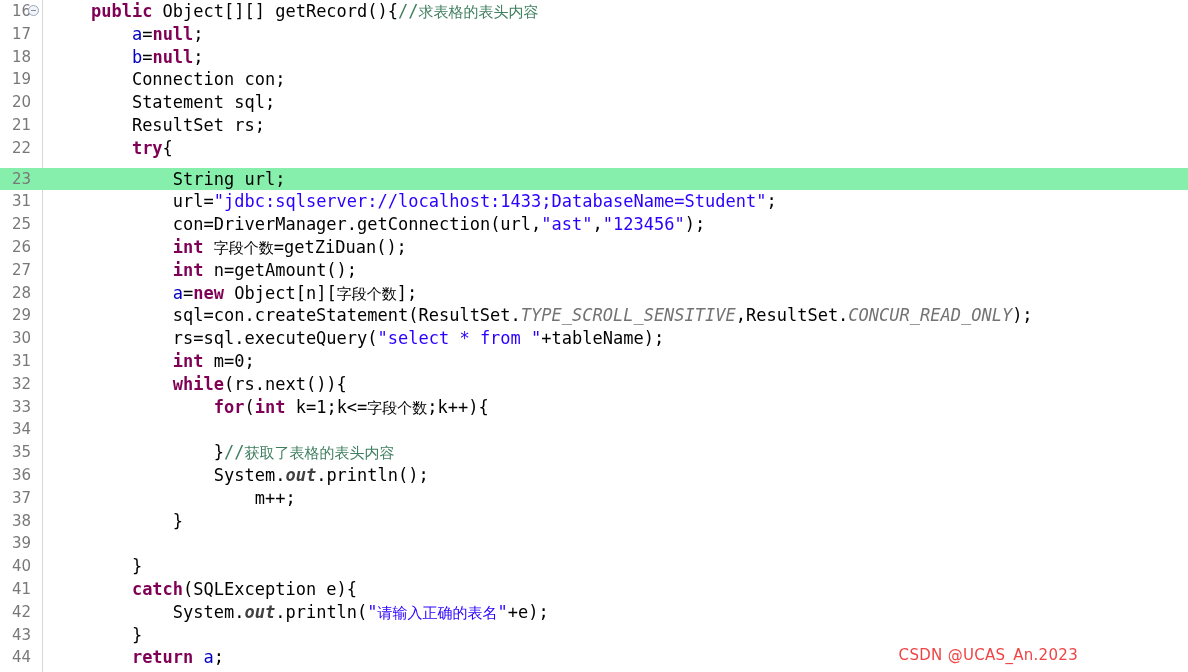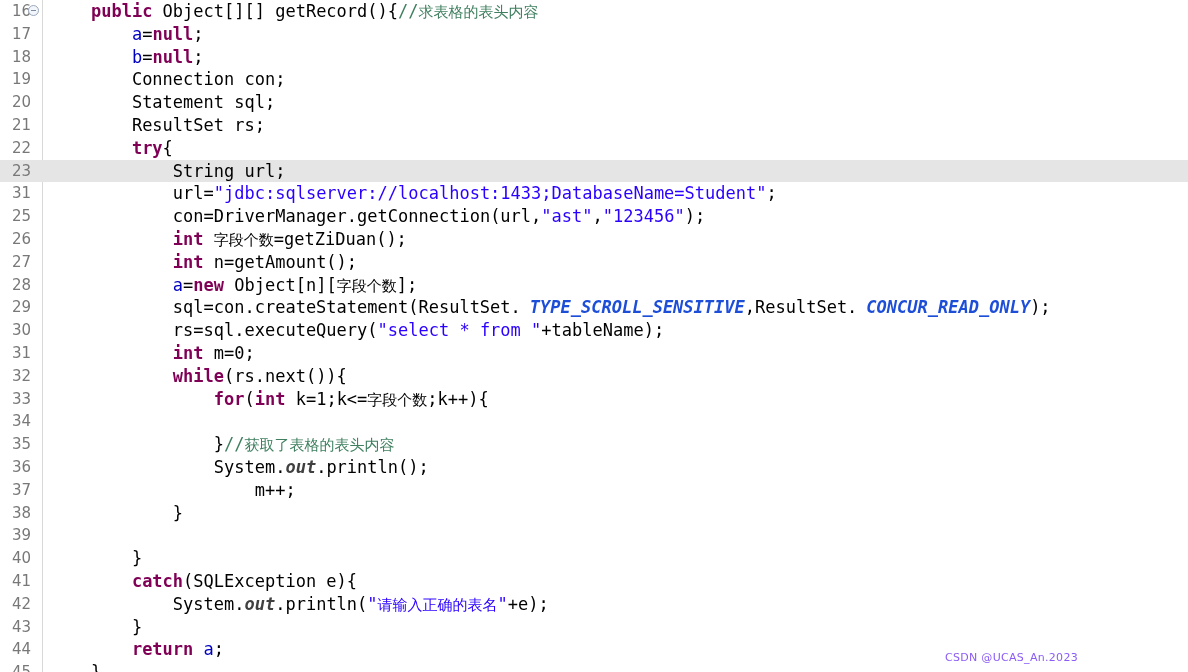--- a/index.html
+++ b/index.html
@@ -26,21 +26,22 @@
   }
   .line {
     position: relative;
     height: 22.8px;
     line-height: 22.8px;
     white-space: pre;
     font-size: 17px;
     font-family: "DejaVu Sans Mono", "Liberation Mono", monospace;
   }
   .line.current {
-    background: #e5e5e5;
+    background: #86efac;
+    margin-top: 8px;
   }
   .gutter {
     position: absolute;
     left: 0;
     top: 0;
     width: 42px;
     height: 22.8px;
     text-align: right;
     color: #787878;
     font-size: 15px;
@@ -86,29 +87,29 @@
     left: 50px;
     top: 0;
     height: 22.8px;
   }
   
   .kw   { color: #7f0055; font-weight: bold; }
   .str  { color: #2a00ff; }
   .cmt  { color: #3f7f5f; }
   .fld  { color: #0000c0; }
   .sfld { color: #404040; font-weight: bold; font-style: italic; }
-  .cst  { color: #1d4ed8; font-weight: bold; font-style: italic; margin-left: 9px; }
+  .cst  { color: #737373; font-weight: normal; font-style: italic; }
   .pln  { color: #000000; }
   .cjk  { font-family: "DejaVu Sans", "Liberation Sans", sans-serif; font-size: 15px; }
   .watermark {
     position: absolute;
     right: 14px;
     bottom: 8px;
-    color: #8b5cf6;
-    font-size: 11px;
+    color: #ef4444;
+    font-size: 15px;
     font-family: "DejaVu Sans", "Liberation Sans", sans-serif;
     letter-spacing: 0.3px;
   }
 </style>
 </head>
 <body>
 
 <div id="editor">
   <div class="gutter-sep"></div>
   <div class="code-area" id="code-area">

